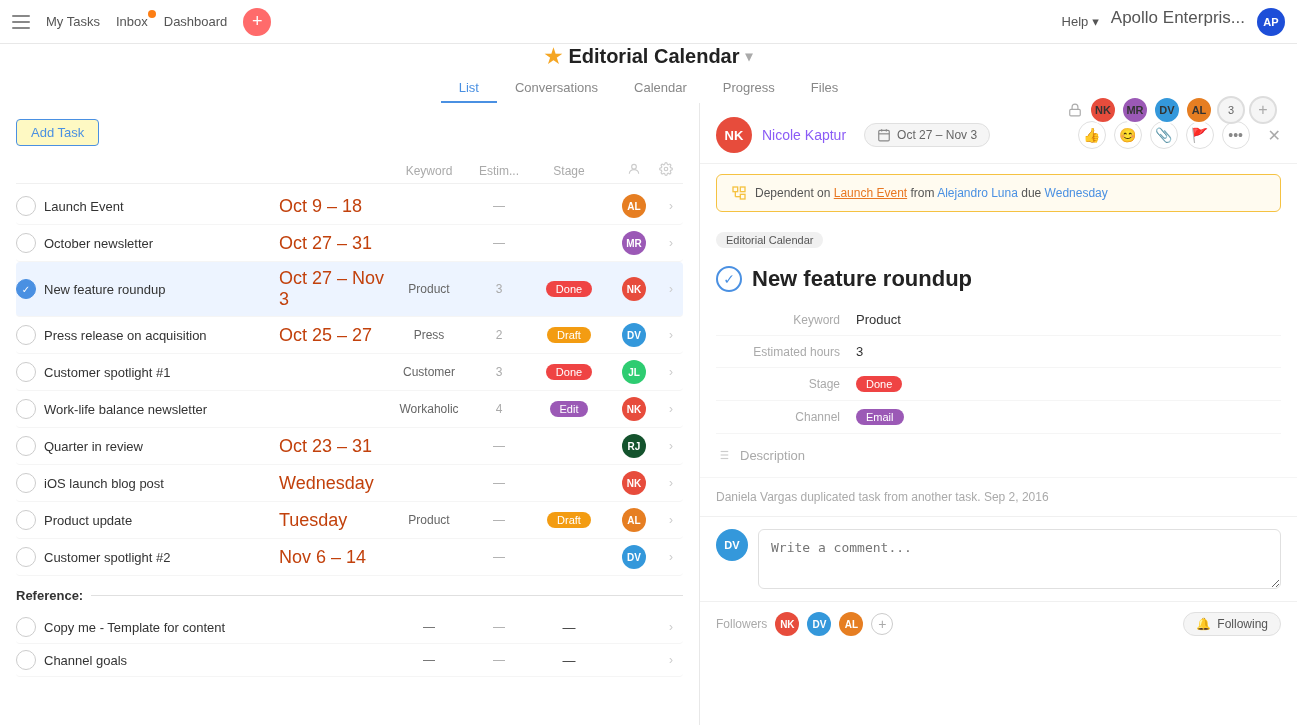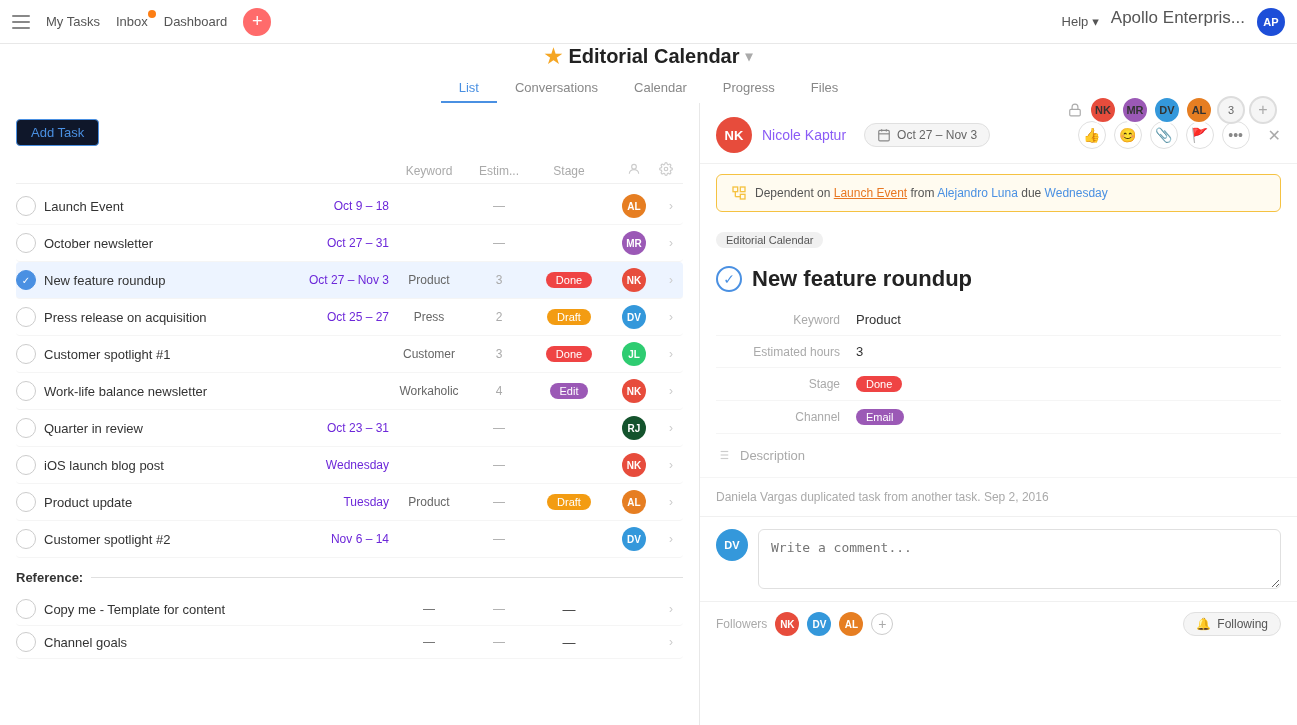--- a/index.html
+++ b/index.html
@@ -31,37 +31,37 @@
     .member-avatar { width: 28px; height: 28px; border-radius: 50%; border: 2px solid #fff; overflow: hidden; display: flex; align-items: center; justify-content: center; font-size: 11px; font-weight: 600; }
     .member-count { width: 28px; height: 28px; border-radius: 50%; border: 2px solid #ddd; background: #f5f5f5; display: flex; align-items: center; justify-content: center; font-size: 11px; color: #666; }
     .member-add { width: 28px; height: 28px; border-radius: 50%; border: 2px solid #ddd; background: #f5f5f5; display: flex; align-items: center; justify-content: center; font-size: 16px; color: #aaa; cursor: pointer; }
     .privacy-icon { width: 20px; height: 20px; display: flex; align-items: center; justify-content: center; color: #aaa; }
 
     
     .main-content { display: flex; height: calc(725px - 44px - 52px); }
 
     
     .task-list-panel { width: 700px; background: #fff; border-right: 1px solid #e8e8e8; overflow-y: auto; padding: 16px; }
-    .add-task-btn { border: 1px solid #4a90e2; color: #4a90e2; background: #0f172a; padding: 5px 14px; border-radius: 4px; font-size: 13px; cursor: pointer; margin-bottom: 12px; }
+    .add-task-btn { border: 1px solid #4a90e2; color: #4a90e2; background: #fef9c3; padding: 5px 14px; border-radius: 4px; font-size: 13px; cursor: pointer; margin-bottom: 12px; }
     .task-table-header { display: flex; align-items: center; padding: 4px 0; border-bottom: 1px solid #f0f0f0; margin-bottom: 4px; font-size: 12px; color: #aaa; }
     .col-name { flex: 1; }
     .col-date { width: 110px; text-align: right; }
     .col-keyword { width: 80px; text-align: center; }
     .col-estim { width: 60px; text-align: center; }
     .col-stage { width: 80px; text-align: center; }
     .col-assignee { width: 50px; text-align: center; }
     .col-settings { width: 24px; }
 
     .task-row { display: flex; align-items: center; padding: 6px 0; border-bottom: 1px solid #f5f5f5; cursor: pointer; border-radius: 4px; }
     .task-row.selected { background: #edf4ff; }
     .task-check { width: 20px; height: 20px; border-radius: 50%; border: 1.5px solid #ccc; margin-right: 8px; display: flex; align-items: center; justify-content: center; flex-shrink: 0; }
     .task-check.checked { border-color: #4a90e2; background: #4a90e2; }
     .task-check.checked::after { content: '✓'; color: white; font-size: 10px; }
     .task-name { flex: 1; font-size: 13px; color: #333; }
-    .task-date { width: 110px; text-align: right; font-size: 12px; color: #6d28d9; }
+    .task-date { width: 110px; font-size: 18px; color: #c2410c; }
     .task-keyword { width: 80px; text-align: center; font-size: 12px; color: #666; }
     .task-estim { width: 60px; text-align: center; font-size: 12px; color: #aaa; }
     .task-stage { width: 80px; text-align: center; }
     .task-assignee { width: 50px; text-align: center; }
     .task-arrow { width: 24px; text-align: center; color: #ccc; font-size: 12px; }
     .badge { padding: 2px 10px; border-radius: 12px; font-size: 11px; font-weight: 500; color: white; display: inline-block; }
     .badge-done { background: #ef4444; }
     .badge-draft { background: #f39c12; }
     .badge-edit { background: #9b59b6; }
 

